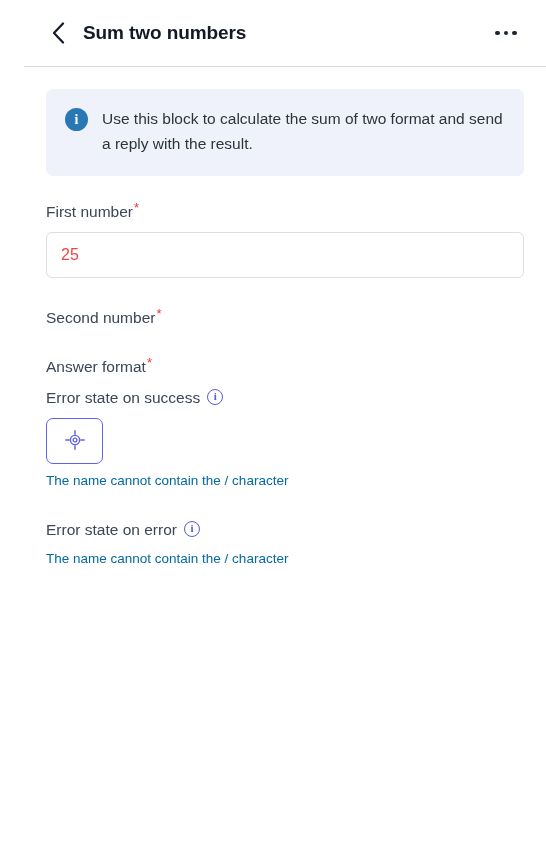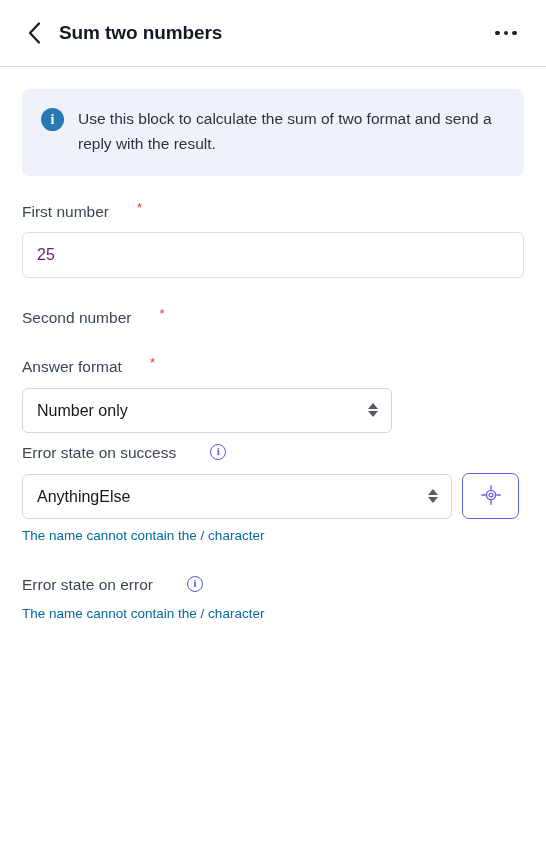--- a/index.html
+++ b/index.html
@@ -14,20 +14,21 @@
     background: #ffffff;
     color: #1f2733;
     overflow: hidden;
   }
 
   .screen {
     position: relative;
     width: 546px;
     height: 863px;
     background: #ffffff;
+    padding-left: 24px;
   }
 
   
   .header {
     position: relative;
     height: 67px;
     border-bottom: 1px solid #d6dae1;
     display: flex;
     align-items: center;
     padding: 0 22px 0 28px;
@@ -120,21 +121,20 @@
   }
   .field.tight { margin-bottom: 10px; }
 
   .field-label {
     font-size: 15.5px;
     color: #3b4657;
     margin-bottom: 11px;
     display: flex;
     align-items: flex-start;
     line-height: 1.25;
-    gap: 27px;
   }
 
   .req-star {
     color: #f0342c;
     font-size: 13px;
     line-height: 1;
     margin-left: 1px;
     position: relative;
     top: -1px;
   }
@@ -160,21 +160,21 @@
 
   
   .text-input {
     width: 100%;
     height: 46px;
     border: 1px solid #dcdfe4;
     border-radius: 6px;
     background: #ffffff;
     font-family: "Liberation Sans", sans-serif;
     font-size: 16px;
-    color: #701a75;
+    color: #ef4444;
     padding: 0 14px;
     outline: none;
   }
 
   
   .select-row {
     display: flex;
     align-items: center;
     gap: 10px;
   }
@@ -284,48 +284,28 @@
         <span>Second number</span>
         <span class="req-star">*</span>
       </div>
     </div>
 
     <div class="field tight">
       <div class="field-label">
         <span>Answer format</span>
         <span class="req-star">*</span>
       </div>
-      <div class="select-row">
-        <div class="select-wrap narrow">
-          <select class="styled-select">
-            <option>Number only</option>
-          </select>
-          <span class="select-arrows">
-            <span class="up"></span>
-              <span class="down"></span>
-          </span>
-        </div>
-      </div>
     </div>
 
     <div class="field">
       <div class="field-label">
         <span>Error state on success</span>
         <span class="label-info">i</span>
       </div>
       <div class="select-row">
-        <div class="select-wrap wide">
-          <select class="styled-select">
-            <option>AnythingElse</option>
-          </select>
-          <span class="select-arrows">
-            <span class="up"></span>
-              <span class="down"></span>
-          </span>
-        </div>
         <button class="target-btn">
           <span>
             <svg width="20" height="20" viewBox="0 0 20 20" fill="none">
               <circle cx="10" cy="10" r="4.6" stroke="#6161e8" stroke-width="1.4"></circle>
               <circle cx="10" cy="10" r="1.9" stroke="#6161e8" stroke-width="1.3"></circle>
               <path d="M10 0.8 V4.2 M10 15.8 V19.2 M0.8 10 H4.2 M15.8 10 H19.2" stroke="#6161e8" stroke-width="1.4" stroke-linecap="round"></path>
             </svg>
           </span>
         </button>
       </div>

